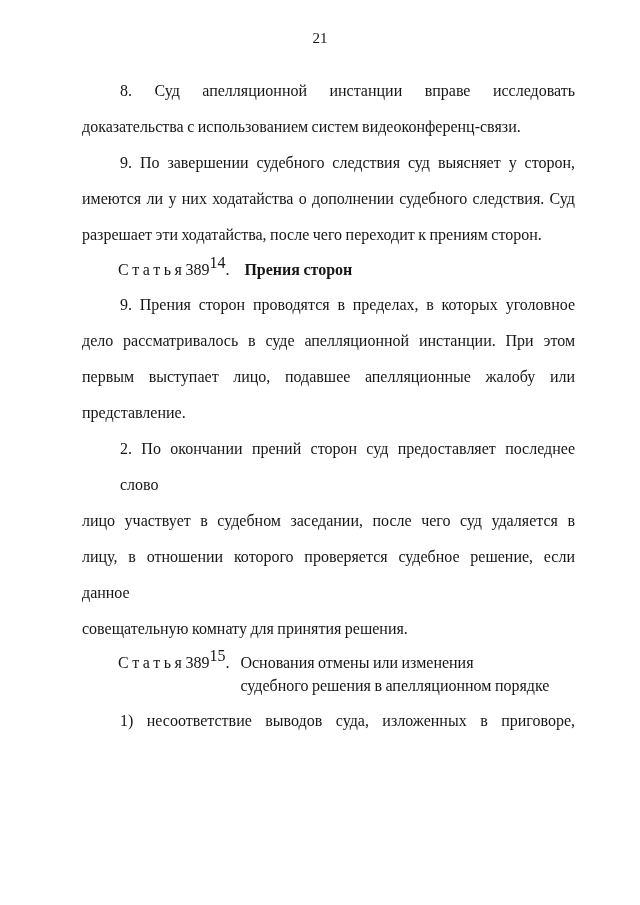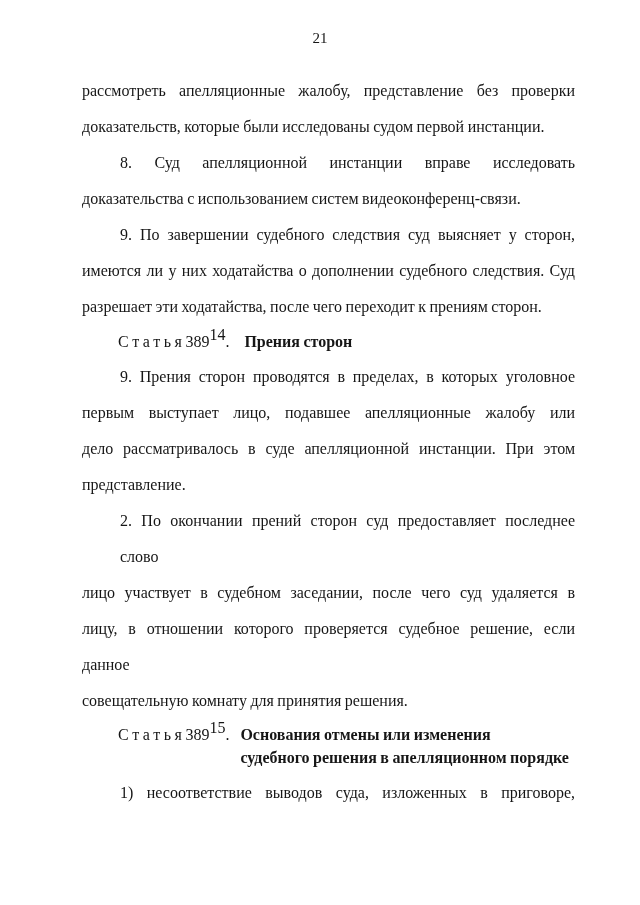--- a/index.html
+++ b/index.html
@@ -52,58 +52,54 @@
     font-size: 16px;
     vertical-align: 7px;
     line-height: 0;
   }
   .art-title {
     font-weight: bold;
     margin-left: 15px;
     text-align: center;
   }
   .art-title-block {
-    font-weight: bold;
+    font-weight: normal;
     margin-left: 11px;
   }
   .art-title-block .t-line { line-height: 23px; }
 </style>
 </head>
 <body>
 
 <div class="page">
 
   <div class="pagenum">21</div>
 
   <div class="content">
 
-    <div class="para">
-      <div class="ln">рассмотреть апелляционные жалобу, представление без проверки</div>
-      <div class="ln-last">доказательств, которые были исследованы судом первой инстанции.</div>
-    </div>
 
     <div class="para">
       <div class="ln ind">8. Суд апелляционной инстанции вправе исследовать</div>
       <div class="ln-last">доказательства с использованием систем видеоконференц-связи.</div>
     </div>
 
     <div class="para">
       <div class="ln ind">9. По завершении судебного следствия суд выясняет у сторон,</div>
       <div class="ln">имеются ли у них ходатайства о дополнении судебного следствия. Суд</div>
       <div class="ln-last">разрешает эти ходатайства, после чего переходит к прениям сторон.</div>
     </div>
 
     <div class="article-h1">
       <span class="art-label">С т а т ь я 389</span><sup class="art-sup">14</sup><span>.</span><span class="art-title">Прения сторон</span>
     </div>
 
     <div class="para">
       <div class="ln ind">9. Прения сторон проводятся в пределах, в которых уголовное</div>
+      <div class="ln">дело рассматривалось в суде апелляционной инстанции. При этом</div>
       <div class="ln">первым выступает лицо, подавшее апелляционные жалобу или</div>
-      <div class="ln">дело рассматривалось в суде апелляционной инстанции. При этом</div>
       <div class="ln-last">представление.</div>
     </div>
 
     <div class="para">
       <div class="ln ind">2. По окончании прений сторон суд предоставляет последнее слово</div>
       <div class="ln">лицо участвует в судебном заседании, после чего суд удаляется в</div>
       <div class="ln">лицу, в отношении которого проверяется судебное решение, если данное</div>
       <div class="ln-last">совещательную комнату для принятия решения.</div>
     </div>
 

